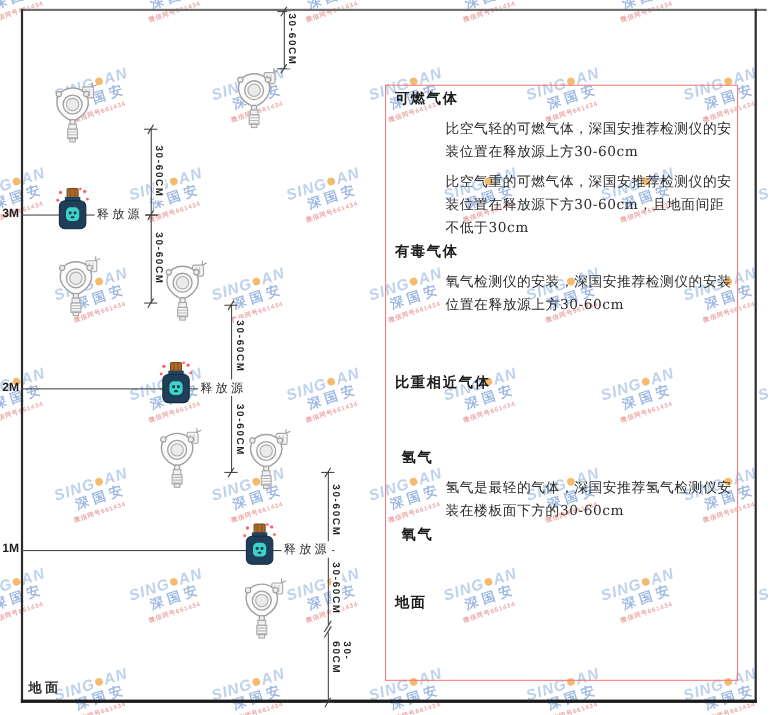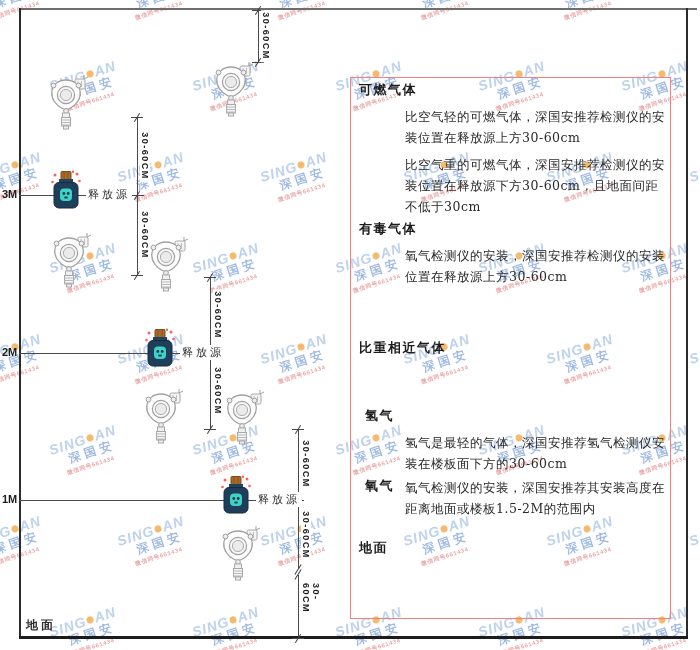--- a/index.html
+++ b/index.html
@@ -485,16 +485,15 @@
   <div id="panel" class="abs panel" style="left:350px;top:77px;width:319px;height:540px;">
       <div class="abs sec-h" style="left: 8px; top: 3px;">可燃气体</div>
       <div class="abs sec-p" style="left: 54px; top: 28px; line-height: 21px;">比空气轻的可燃气体，深国安推荐检测仪的安装位置在释放源上方30-60cm</div>
       <div class="abs sec-p" style="left: 54px; top: 76px; line-height: 21px;">比空气重的可燃气体，深国安推荐检测仪的安装位置在释放源下方30-60cm，且地面间距不低于30cm</div>
       <div class="abs sec-h" style="left: 8px; top: 142px;">有毒气体</div>
       <div class="abs sec-p" style="left: 54px; top: 167px; line-height: 21px;">氧气检测仪的安装，深国安推荐检测仪的安装位置在释放源上方30-60cm</div>
       <div class="abs sec-h" style="left: 8px; top: 261px;">比重相近气体</div>
       <div class="abs sec-h" style="left: 14px; top: 329px;">氢气</div>
       <div class="abs sec-p" style="left: 54px; top: 354px; line-height: 21px;">氢气是最轻的气体，深国安推荐氢气检测仪安装在楼板面下方的30-60cm</div>
       <div class="abs sec-h" style="left: 14px; top: 399px;">氧气</div>
-      <div class="abs sec-p" style="left: 54px; top: 399px; line-height: 21px;">氧气检测仪的安装，深国安推荐其安装高度在距离地面或楼板1.5-2M的范围内</div>
       <div class="abs sec-h" style="left: 8px; top: 461px;">地面</div>
     </div>
 </div>
 
 </body></html>

